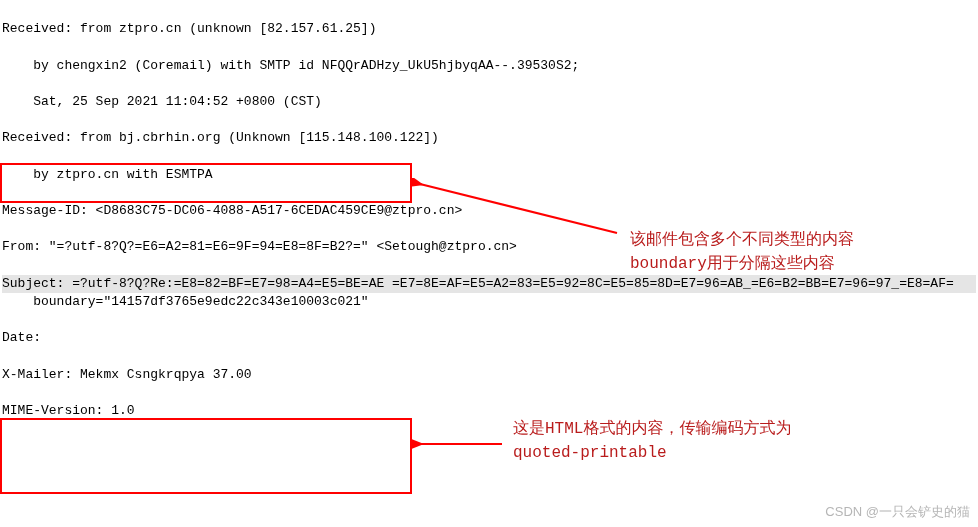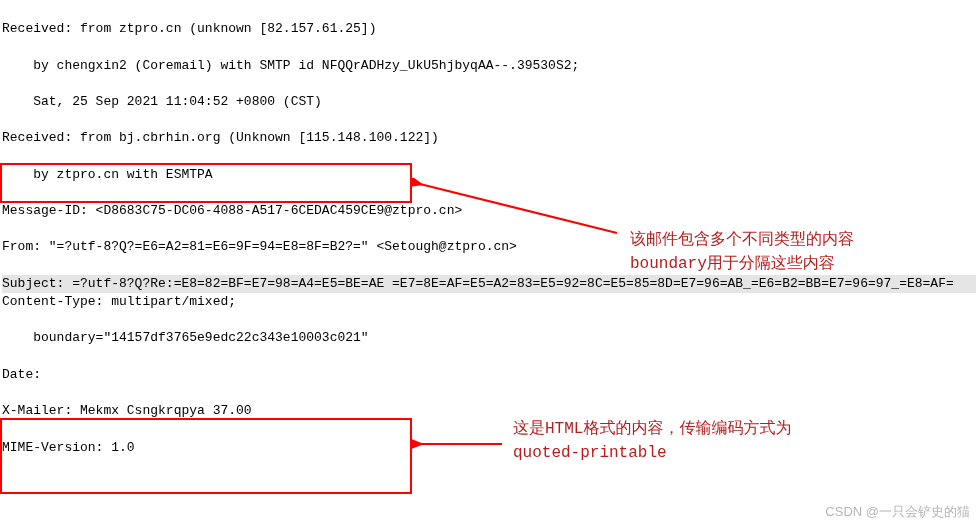--- a/index.html
+++ b/index.html
@@ -55,21 +55,20 @@
 
 <div class="email-content">
 <span class="line">Received: from ztpro.cn (unknown [82.157.61.25])</span>
 <span class="line">    by chengxin2 (Coremail) with SMTP id NFQQrADHzy_UkU5hjbyqAA--.39530S2;</span>
 <span class="line">    Sat, 25 Sep 2021 11:04:52 +0800 (CST)</span>
 <span class="line">Received: from bj.cbrhin.org (Unknown [115.148.100.122])</span>
 <span class="line">    by ztpro.cn with ESMTPA</span>
 <span class="line">Message-ID: &lt;D8683C75-DC06-4088-A517-6CEDAC459CE9@ztpro.cn&gt;</span>
 <span class="line">From: "=?utf-8?Q?=E6=A2=81=E6=9F=94=E8=8F=B2?=" &lt;Setough@ztpro.cn&gt;</span>
 <span class="line subject-line">Subject: =?utf-8?Q?Re:=E8=82=BF=E7=98=A4=E5=BE=AE =E7=8E=AF=E5=A2=83=E5=92=8C=E5=85=8D=E7=96=AB_=E6=B2=BB=E7=96=97_=E8=AF=</span>
-<span class="line">Content-Type: multipart/mixed;</span>
 <span class="line">    boundary="14157df3765e9edc22c343e10003c021"</span>
 <span class="line">Date:</span>
 <span class="line">X-Mailer: Mekmx Csngkrqpya 37.00</span>
 <span class="line">MIME-Version: 1.0</span>
 
 
 
 
 
 

